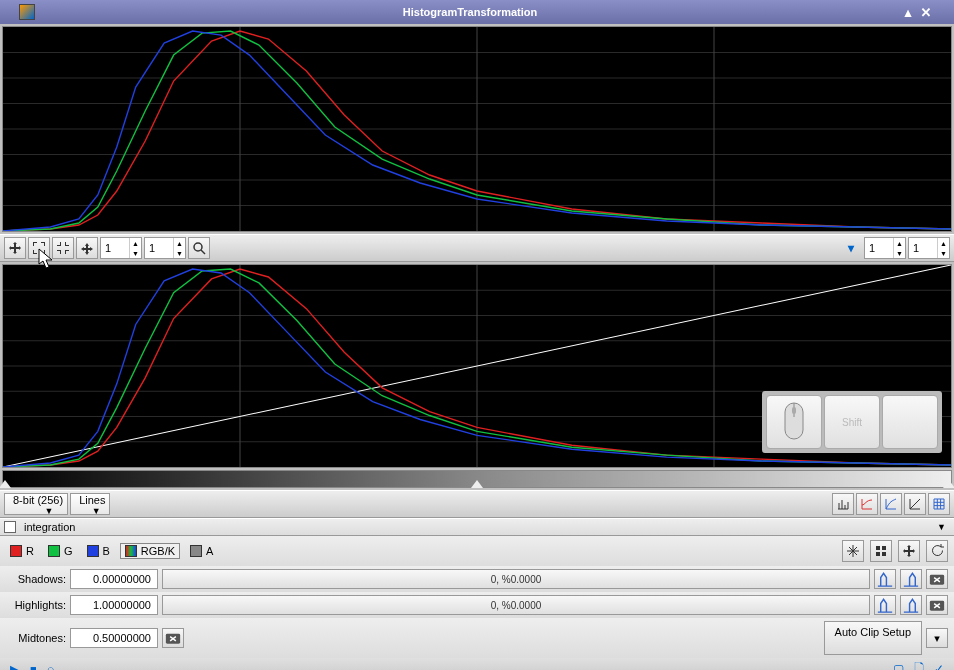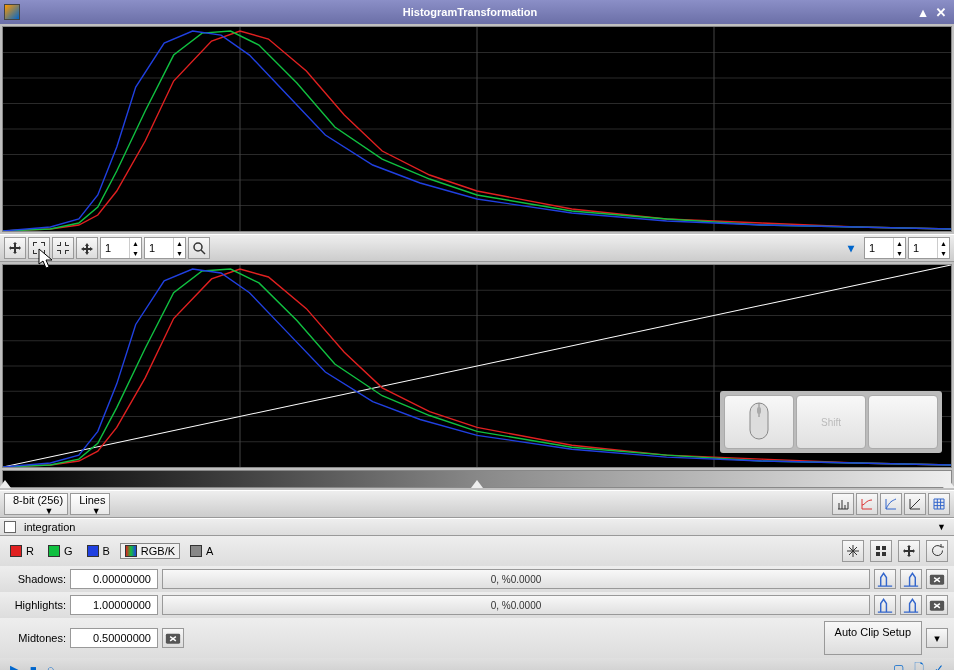--- a/index.html
+++ b/index.html
@@ -9,21 +9,21 @@
   background: #c0c0c0;
   width: 954px;
   height: 670px;
   overflow: hidden;
 }
 .titlebar {
   height: 24px;
   background: linear-gradient(to bottom, #8b8fc7, #6b6fa7);
   display: flex;
   align-items: center;
-  padding: 0 4px;
+  padding: 0 19px;
   color: #fff;
   font-weight: bold;
 }
 .titlebar .app-icon {
   width: 16px; height: 16px;
   background: linear-gradient(135deg, #f90, #06c);
   margin-right: 6px;
   border: 1px solid #444;
 }
 .titlebar .title { flex: 1; text-align: center; }
@@ -162,21 +162,21 @@
   height: 22px;
 }
 .key-overlay {
   position: absolute;
   right: 12px; top: 391px;
   display: flex; gap: 2px;
   background: #bbb; padding: 4px;
   border-radius: 3px;
 }
 .key {
-  width: 70px; height: 54px;
+  width: 56px; height: 54px;
   background: linear-gradient(to bottom, #f8f8f8, #e0e0e0);
   border: 1px solid #aaa; border-radius: 4px;
   display: flex; align-items: center; justify-content: center;
   font-size: 10px; color: #bbb;
 }
 .mouse-key {
   display: flex; flex-direction: column; align-items: center; justify-content: center;
 }
 .mouse-svg { width: 30px; height: 42px; }
 .cursor-overlay {

